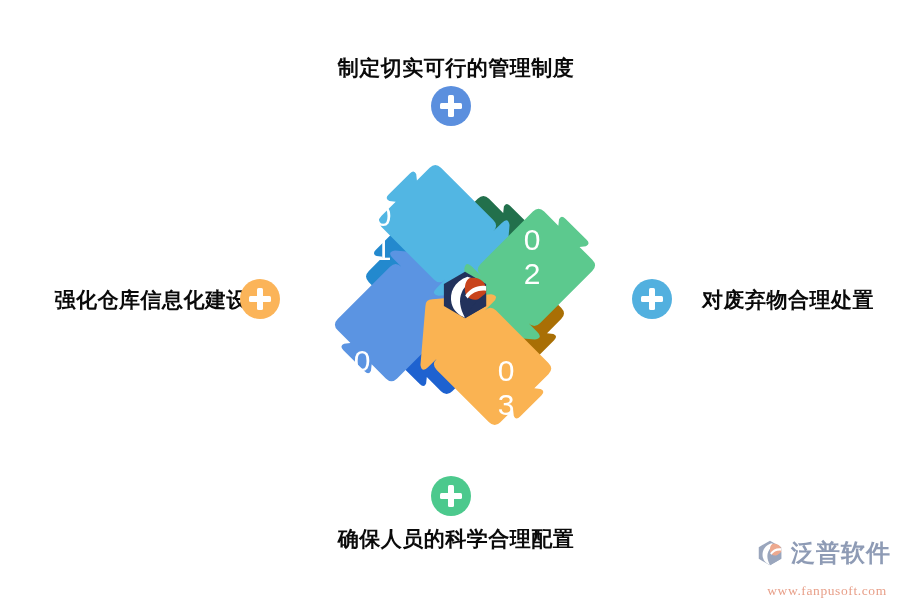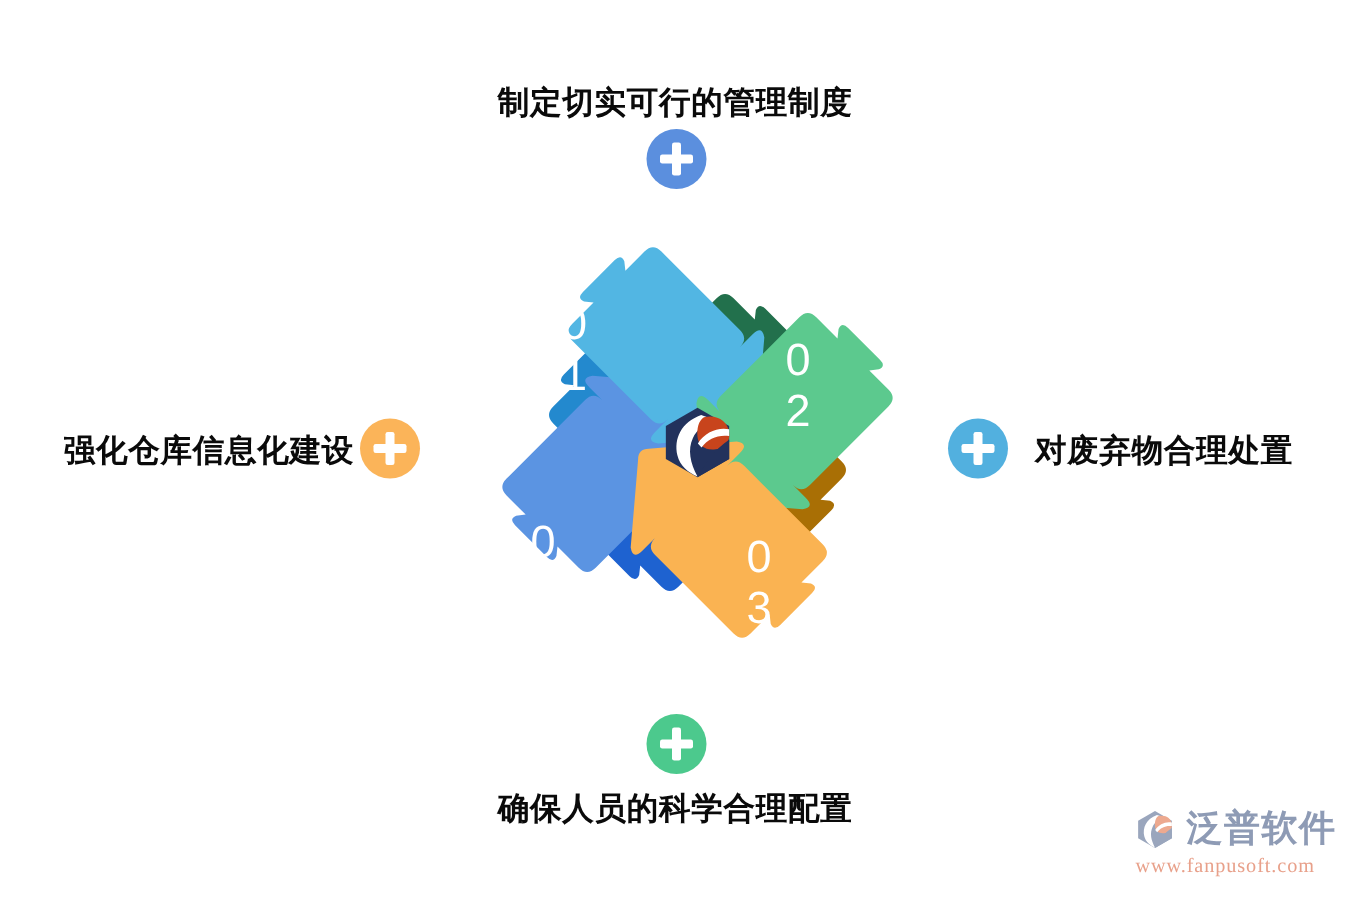--- a/index.html
+++ b/index.html
@@ -23,20 +23,21 @@
   }
 
   
   .label-text {
     position: absolute;
     font-size: 21px;
     font-weight: bold;
     color: #0A0A0A;
     white-space: nowrap;
     letter-spacing: 0.5px;
+    padding-left: 12px;
   }
   .label-top    { left: 0; right: 0; top: 54px; text-align: center; }
   .label-bottom { left: 0; right: 0; top: 525px; text-align: center; }
   .label-left   { left: 8px;  top: 286px; width: 228px; text-align: right; }
   .label-right  { left: 690px; top: 286px; width: 210px; text-align: left; }
 
   
   .plus {
     position: absolute;
     width: 40px;
@@ -92,21 +93,22 @@
     font-size: 24px;
     font-weight: bold;
     color: #8E9BB5;
     letter-spacing: 1px;
     line-height: 1;
   }
   .wm-url {
     font-size: 13.5px;
     color: #E8A08A;
     letter-spacing: 0.6px;
-    margin-top: 3px;
+    margin-top: 17px;
+    text-align: center;
     font-family: "Liberation Serif", "DejaVu Serif", serif;
   }
 </style>
 </head>
 <body>
 
 <div class="stage">
 
   <div class="label-text label-top">制定切实可行的管理制度</div>
   <div class="plus plus-top" id="plus-top" style="background: rgb(91, 143, 222);"></div>

